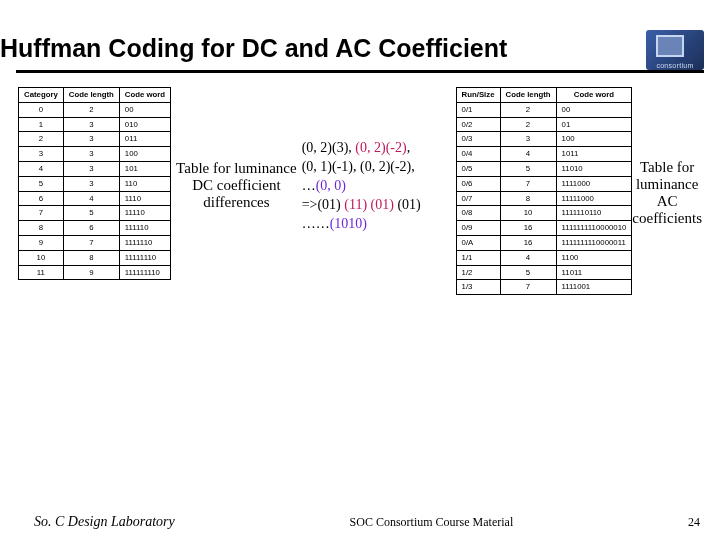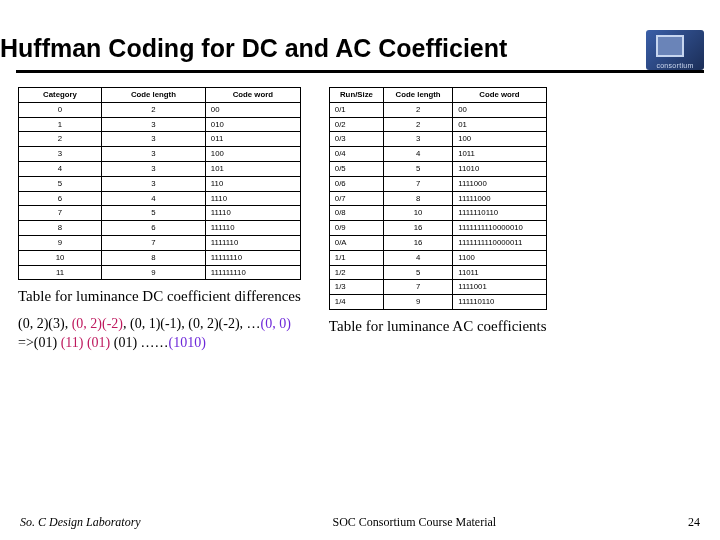--- a/index.html
+++ b/index.html
@@ -56,21 +56,21 @@
     margin: 0 16px 14px 16px;
   }
 
   .content {
     display: flex;
     padding: 0 18px;
     gap: 28px;
     align-items: flex-start;
   }
 
-  .col-left, .col-right { display: flex; flex-direction: column; }
+  .col-left, .col-right { display: flex; flex-direction: row; align-items: center; }
 
   table {
     border-collapse: collapse;
     font-size: 7.8px;
     line-height: 1;
   }
   th, td {
     border: 1px solid #000;
     padding: 3px 5px;
     text-align: left;
@@ -100,21 +100,21 @@
 
   .footer {
     position: absolute;
     bottom: 10px;
     left: 0; right: 0;
     display: flex;
     align-items: center;
     padding: 0 20px;
     font-size: 12px;
   }
-  .footer .left { font-style: italic; font-family: "Times New Roman", serif; font-size: 12px; }
+  .footer .left { font-style: italic; font-family: "Times New Roman", serif; font-size: 14px; margin-left: 14px; }
   .footer .center { flex: 1; text-align: center; font-family: Liberation Serif, serif; }
   .footer .right { font-family: "Times New Roman", serif; }
 </style>
 </head>
 <body>
 
 <div class="title-bar">
   <h1>Huffman Coding for DC and AC Coefficient</h1>
   <div class="logo">
     <div class="logo-bg"></div>
@@ -272,25 +272,20 @@
           <tr>
             <td>1/2</td>
             <td>5</td>
             <td>11011</td>
           </tr>
           <tr>
             <td>1/3</td>
             <td>7</td>
             <td>1111001</td>
           </tr>
-          <tr>
-            <td>1/4</td>
-            <td>9</td>
-            <td>111110110</td>
-          </tr>
         </tbody>
     </table>
     <div class="caption">Table for luminance AC coefficients</div>
   </div>
 </div>
 
 <div class="footer">
   <div class="left">So. C Design Laboratory</div>
   <div class="center">SOC Consortium Course Material</div>
   <div class="right">24</div>

